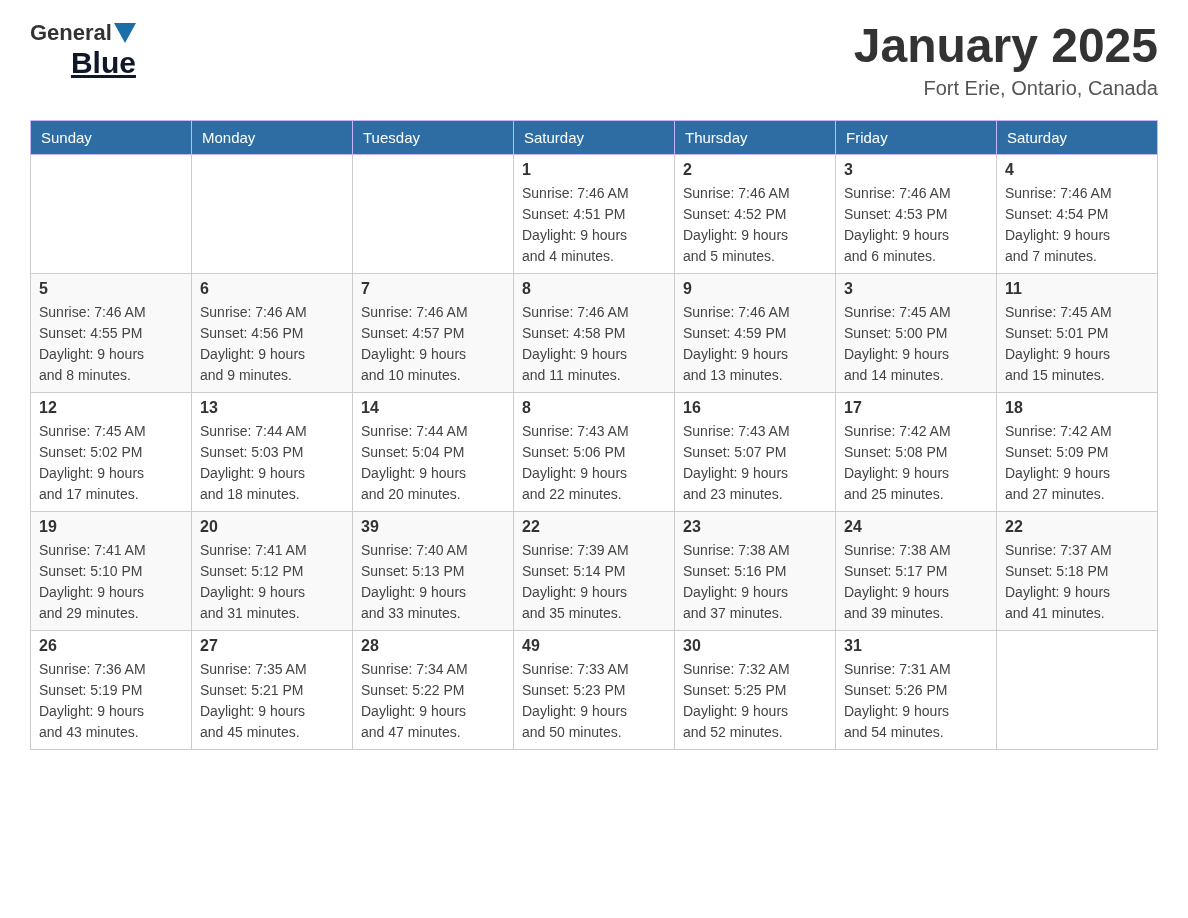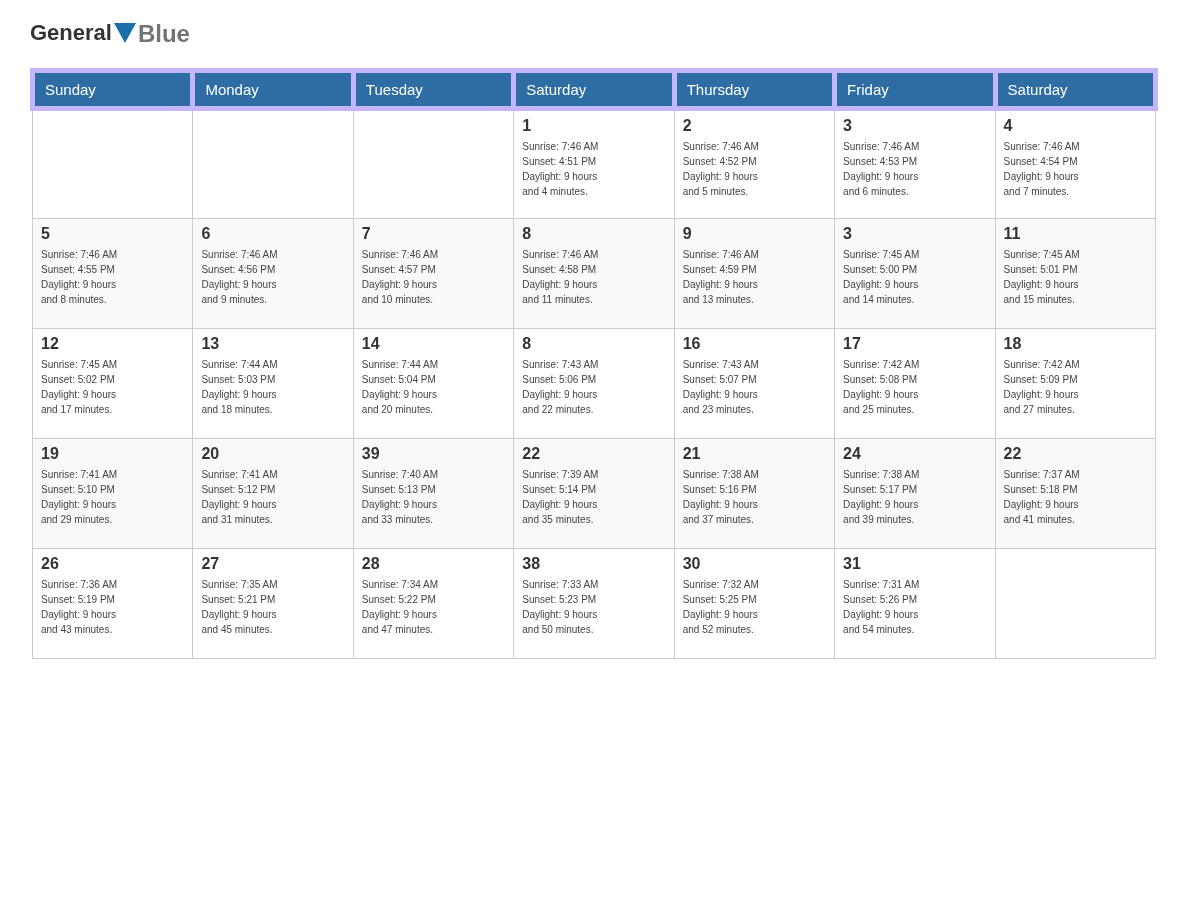--- a/index.html
+++ b/index.html
@@ -21,28 +21,29 @@
       display: flex;
       align-items: center;
       gap: 4px;
     }
     .logo-text-general {
       font-size: 22px;
       font-weight: bold;
       color: #333;
     }
     .logo-text-blue {
-      font-size: 24px;
-      font-weight: bold;
-      color: #737373;
+      font-size: 30px;
+      font-weight: bold;
+      color: #0f172a;
+      text-decoration: underline;
     }
     .logo-icon {
       display: flex;
-      flex-direction: row;
-      align-items: flex-start;
+      flex-direction: column;
+      align-items: flex-end;
     }
     .logo-row1 {
       display: flex;
       align-items: center;
     }
     .logo-row2 {
       display: flex;
       align-items: center;
       margin-left: 2px;
     }
@@ -65,38 +66,38 @@
       border-collapse: collapse;
       border: 1px solid #bbb;
     }
     .calendar-table th {
       background-color: #2d6da3;
       color: #fff;
       font-size: 15px;
       font-weight: normal;
       padding: 8px 10px;
       text-align: left;
-      border: 5px solid #c4b5fd;
+      border: 1px solid #c4b5fd;
     }
     .calendar-table td {
       vertical-align: top;
       padding: 6px 8px;
       border: 1px solid #ccc;
       width: 14.28%;
       min-height: 90px;
       height: 110px;
     }
     .day-number {
       font-size: 16px;
       font-weight: bold;
       color: #333;
       margin-bottom: 4px;
     }
     .day-info {
-      font-size: 10px;
+      font-size: 14px;
       color: #444;
       line-height: 1.5;
     }
     .empty-cell {
       background: #fff;
     }
     tr:nth-child(odd) td {
       background-color: #fff;
     }
     tr:nth-child(even) td {
@@ -113,20 +114,24 @@
         <span class="logo-text-general">General</span>
         <svg width="22" height="22" viewBox="0 0 22 22" style="margin-left:2px;margin-top:2px;">
           <polygon points="0,0 22,0 11,20" fill="#1a6fa8"></polygon>
         </svg>
       </div>
       <div class="logo-row2">
         <span class="logo-text-blue">Blue</span>
       </div>
     </div>
   </div>
+  <div class="title-area">
+    <div class="month-title">January 2025</div>
+    <div class="location-title">Fort Erie, Ontario, Canada</div>
+  </div>
 </div>
 
 <table class="calendar-table">
   <thead>
     <tr>
     <th>Sunday</th>
         <th>Monday</th>
         <th>Tuesday</th>
         <th>Saturday</th>
         <th>Thursday</th>
@@ -227,21 +232,21 @@
         </td>
         <td>
           <div class="day-number">39</div>
           <div class="day-info">Sunrise: 7:40 AM<br>Sunset: 5:13 PM<br>Daylight: 9 hours<br>and 33 minutes.</div>
         </td>
         <td>
           <div class="day-number">22</div>
           <div class="day-info">Sunrise: 7:39 AM<br>Sunset: 5:14 PM<br>Daylight: 9 hours<br>and 35 minutes.</div>
         </td>
         <td>
-          <div class="day-number">21</div>
+          <div class="day-number">23</div>
           <div class="day-info">Sunrise: 7:38 AM<br>Sunset: 5:16 PM<br>Daylight: 9 hours<br>and 37 minutes.</div>
         </td>
         <td>
           <div class="day-number">24</div>
           <div class="day-info">Sunrise: 7:38 AM<br>Sunset: 5:17 PM<br>Daylight: 9 hours<br>and 39 minutes.</div>
         </td>
         <td>
           <div class="day-number">22</div>
           <div class="day-info">Sunrise: 7:37 AM<br>Sunset: 5:18 PM<br>Daylight: 9 hours<br>and 41 minutes.</div>
         </td>
@@ -253,21 +258,21 @@
         </td>
         <td>
           <div class="day-number">27</div>
           <div class="day-info">Sunrise: 7:35 AM<br>Sunset: 5:21 PM<br>Daylight: 9 hours<br>and 45 minutes.</div>
         </td>
         <td>
           <div class="day-number">28</div>
           <div class="day-info">Sunrise: 7:34 AM<br>Sunset: 5:22 PM<br>Daylight: 9 hours<br>and 47 minutes.</div>
         </td>
         <td>
-          <div class="day-number">38</div>
+          <div class="day-number">49</div>
           <div class="day-info">Sunrise: 7:33 AM<br>Sunset: 5:23 PM<br>Daylight: 9 hours<br>and 50 minutes.</div>
         </td>
         <td>
           <div class="day-number">30</div>
           <div class="day-info">Sunrise: 7:32 AM<br>Sunset: 5:25 PM<br>Daylight: 9 hours<br>and 52 minutes.</div>
         </td>
         <td>
           <div class="day-number">31</div>
           <div class="day-info">Sunrise: 7:31 AM<br>Sunset: 5:26 PM<br>Daylight: 9 hours<br>and 54 minutes.</div>
         </td>

